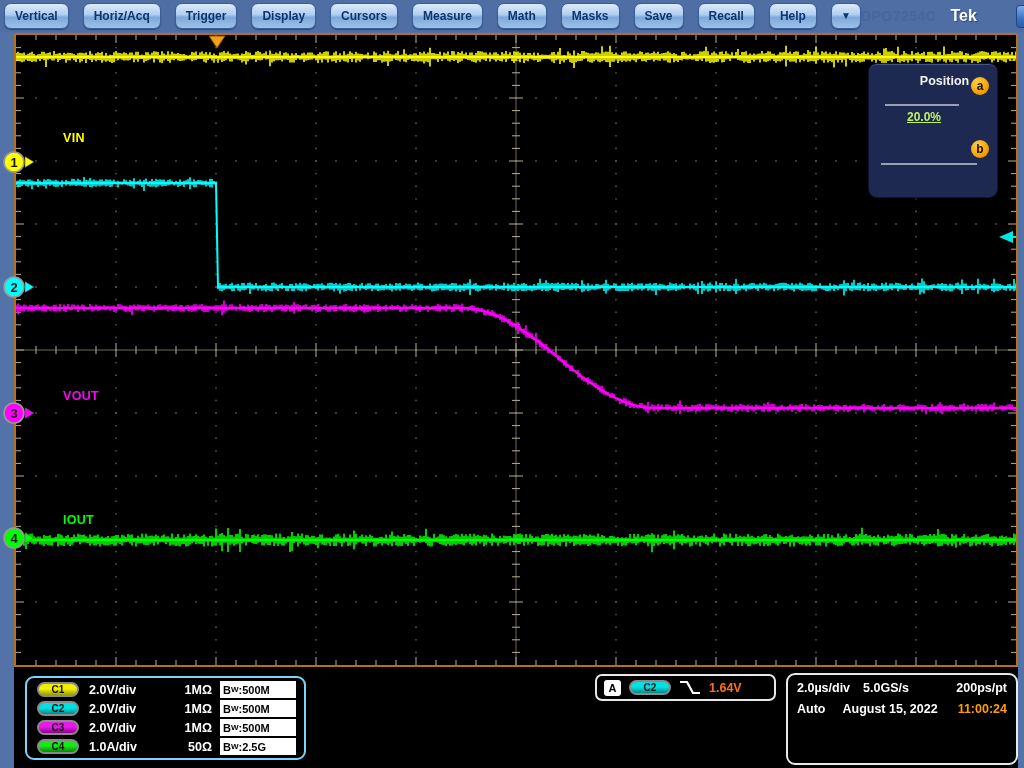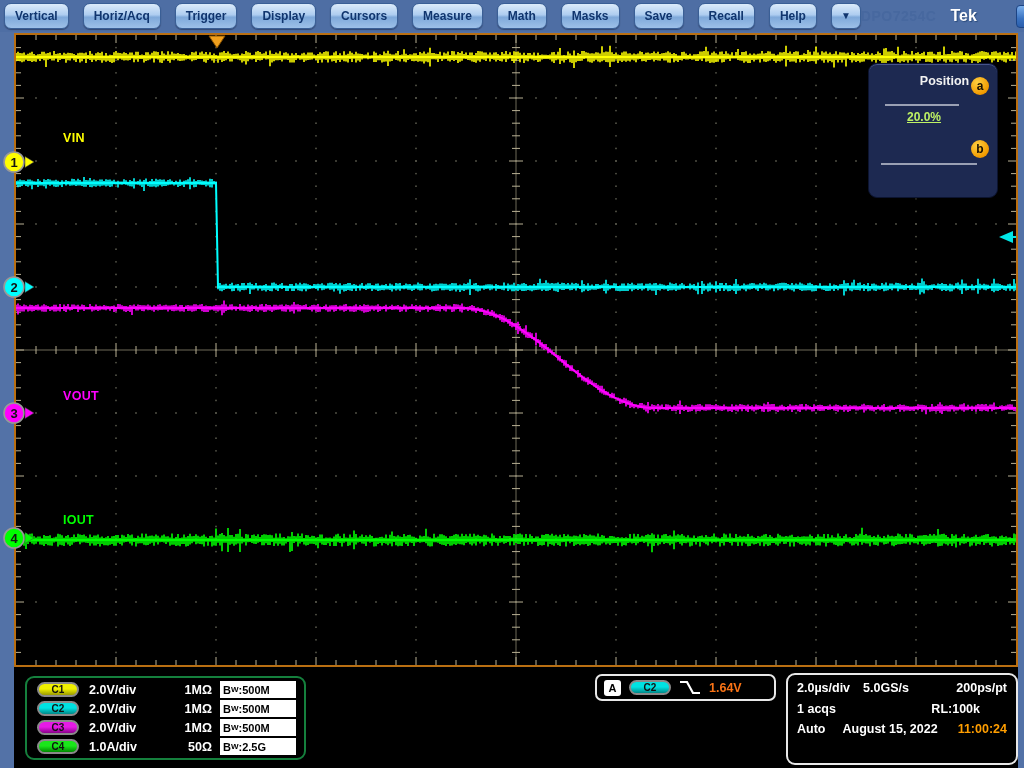--- a/index.html
+++ b/index.html
@@ -34,21 +34,21 @@
   .line1{top:40px;left:16px;width:74px;}
   .line2{top:99px;left:12px;width:96px;}
   .popup-value{position:absolute;top:46px;left:0;width:110px;text-align:center;color:#bef264;font-size:12px;font-weight:bold;text-decoration:underline;}
   .badge{position:absolute;right:8px;width:18px;height:18px;border-radius:50%;
          background:radial-gradient(circle at 35% 30%,#ffcf40,#f29a00 70%,#c87800);
          color:#1a1000;font-size:12px;font-weight:bold;display:flex;align-items:center;justify-content:center;}
   .badge-a{top:13px;}
   .badge-b{top:76px;}
   
   .bottomband{position:absolute;left:14px;top:667px;width:1004px;height:101px;background:#000;}
-  .chbox{position:absolute;left:11px;top:9px;width:281px;height:84px;border:2px solid #15803d;border-radius:9px;
+  .chbox{position:absolute;left:11px;top:9px;width:281px;height:84px;border:2px solid #7dd3fc;border-radius:9px;
          box-sizing:border-box;padding:2px 8px 2px 10px;display:grid;grid-template-rows:repeat(4,1fr);}
   .ch-row{display:flex;align-items:center;}
   .pill{width:42px;height:15px;border-radius:8px;border:2px solid #8a8a8a;box-sizing:border-box;
         display:flex;align-items:center;justify-content:center;color:#101010;font-size:10px;font-weight:bold;line-height:1;}
   .ch-scale{color:#fff;font-size:12.5px;font-weight:bold;margin-left:10px;}
   .ch-imp{color:#fff;font-size:12.5px;font-weight:bold;margin-left:auto;width:46px;text-align:right;}
   .bw-box{background:#fff;color:#000;font-size:11px;font-weight:bold;width:76px;height:17px;margin-left:8px;
           display:flex;align-items:center;justify-content:flex-start;padding-left:3px;box-sizing:border-box;}
   .bw-box sub{font-size:8px;}
   .trigbox{position:absolute;left:581px;top:7px;width:181px;height:27px;border:2px solid #e8e8e8;border-radius:7px;
@@ -1265,24 +1265,20 @@
       <span class="triglevel">1.64V</span>
     </div>
 
     <div class="horizbox">
       <div class="hrow">
         <span>2.0µs/div</span>
         <span style="margin-left:13px">5.0GS/s</span>
         <span style="margin-left:auto">200ps/pt</span>
       </div>
       <div class="hrow">
-        <span>1 acqs</span>
-        <span style="margin-left:auto;margin-right:27px">RL:100k</span>
-      </div>
-      <div class="hrow">
         <span>Auto</span>
         <span style="margin-left:17px">August 15, 2022</span>
         <span class="orange" style="margin-left:auto">11:00:24</span>
       </div>
     </div>
   </div>
 
   <div class="overlays">
       <div class="ch-marker" style="top: 150px;"><svg width="38" height="24" viewBox="0 0 38 24">
     <circle cx="13" cy="12" r="10" fill="#ffff00" stroke="#999999" stroke-width="1.6"></circle>

